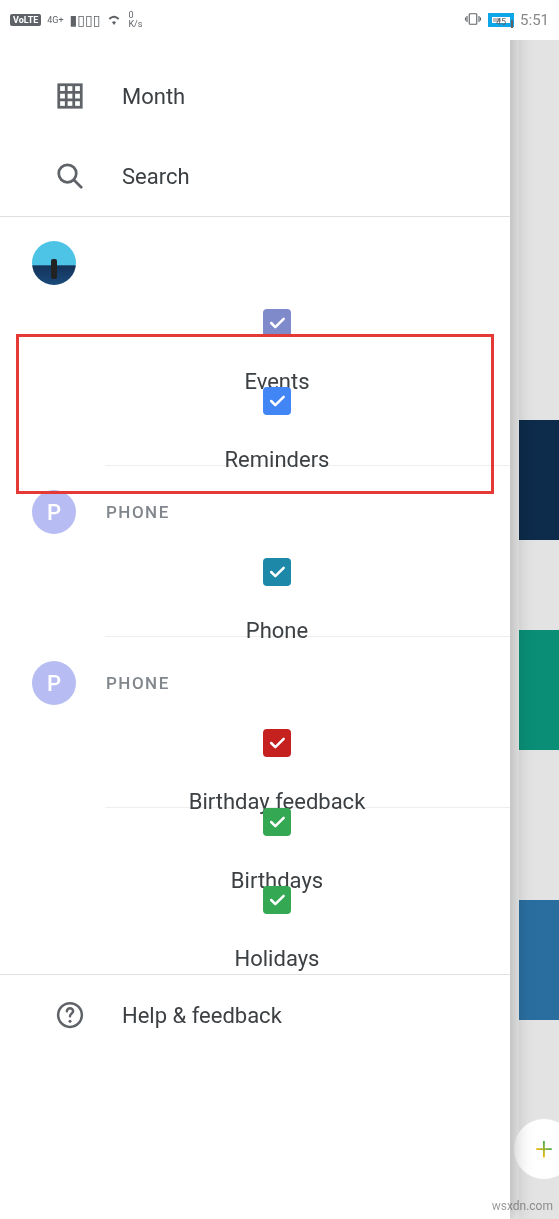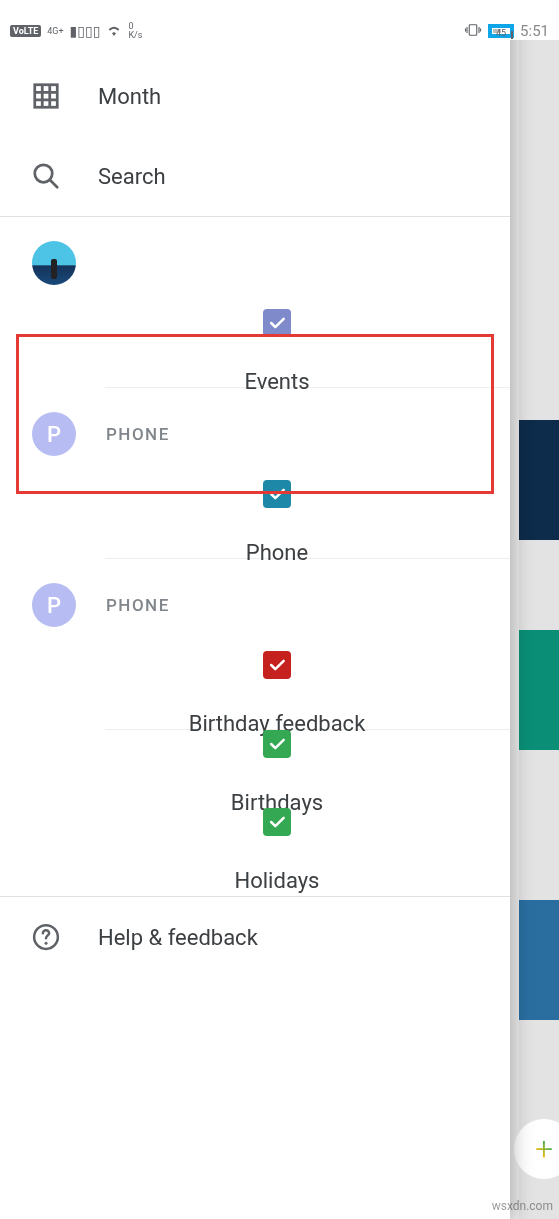--- a/index.html
+++ b/index.html
@@ -13,21 +13,21 @@
     overflow: hidden;
   }
 
   
   .status-bar {
     position: absolute;
     top: 0; left: 0; right: 0;
     height: 40px;
     background: #ffffff;
     display: flex;
-    align-items: flex-end;
+    align-items: center;
     padding: 0 10px;
     font-size: 12px;
     color: #5f6368;
     z-index: 5;
   }
   .status-left { display: flex; align-items: center; gap: 6px; }
   .status-right { margin-left: auto; display: flex; align-items: center; gap: 6px; }
   .volte { background:#5f6368; color:#fff; font-size:9px; padding:1px 3px; border-radius:2px; font-weight:700; }
   .signal, .wifi { font-size:14px; }
   .netlabel { font-size:9px; line-height:1; }
@@ -71,21 +71,21 @@
     background: #ffffff;
     box-shadow: 4px 0 18px rgba(0,0,0,0.25);
     overflow-y: hidden;
     z-index: 3;
   }
 
   .nav-item {
     display: flex;
     align-items: center;
     height: 80px;
-    padding-left: 28px;
+    padding-left: 52px;
     gap: 34px;
     font-size: 22px;
     color: #3c4043;
   }
   .nav-item .icon { width: 36px; height: 36px; display:flex; align-items:center; justify-content:center; flex:0 0 36px; }
   .nav-item .label { flex:1; }
 
   .divider { height:1px; background:#e0e0e0; margin: 0; }
   .thin-divider { height:1px; background:#eeeeee; margin-left: 105px; }
 
@@ -226,20 +226,28 @@
 
     <div class="cal-item">
       <span class="checkbox" style="background:#7f8acb;">
         <svg viewBox="0 0 24 24">
             <path d="M5 12l5 5L20 7" fill="none" stroke="#fff" stroke-width="3" stroke-linecap="round" stroke-linejoin="round"></path>
           </svg>
       </span>
       <span>Events</span>
     </div>
 
+    <div class="cal-item">
+      <span class="checkbox" style="background:#4285f4;">
+        <svg viewBox="0 0 24 24">
+            <path d="M5 12l5 5L20 7" fill="none" stroke="#fff" stroke-width="3" stroke-linecap="round" stroke-linejoin="round"></path>
+          </svg>
+      </span>
+      <span>Reminders</span>
+    </div>
 
     <div class="thin-divider"></div>
 
     <div class="account-header">
       <div class="avatar letter">
           <span>P</span>
         </div>
       <span class="account-email">PHONE</span>
     </div>
 

